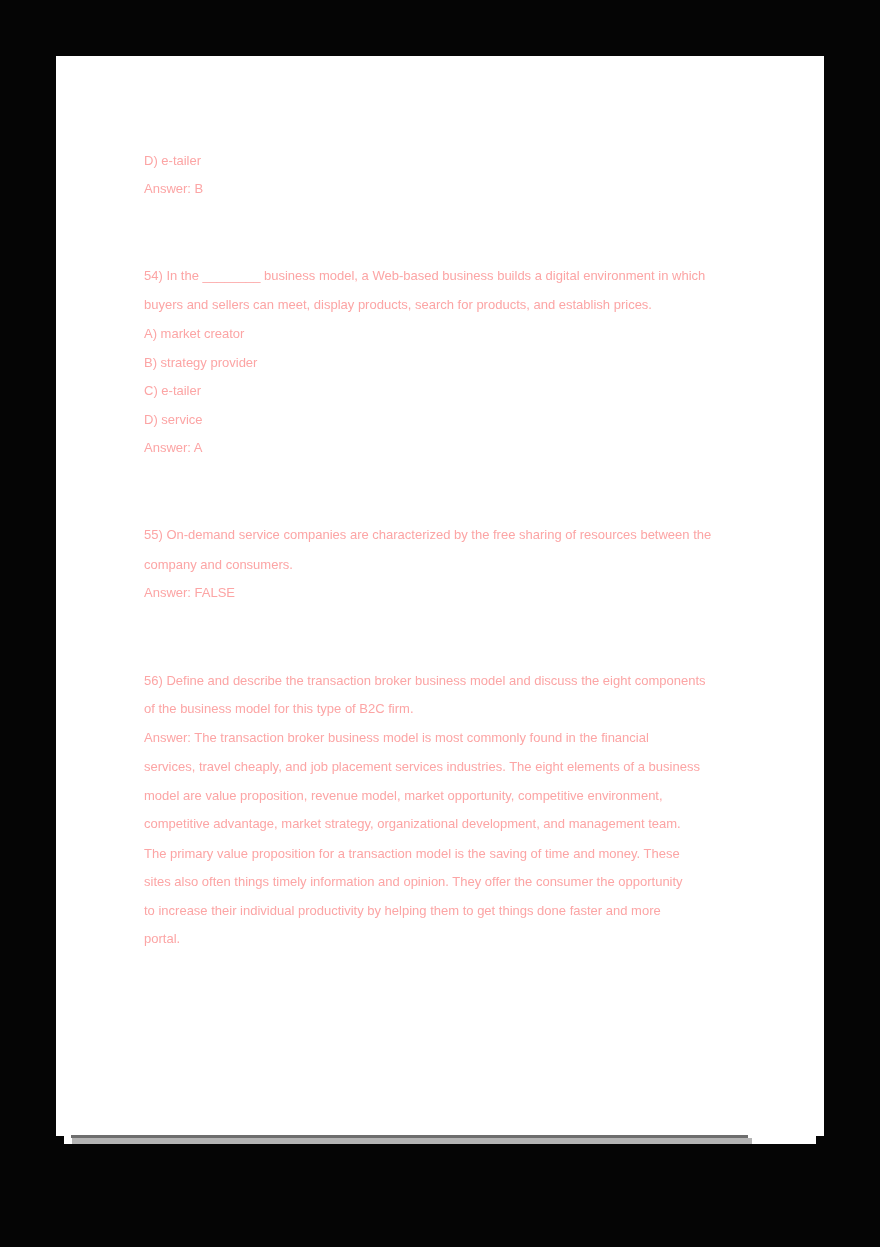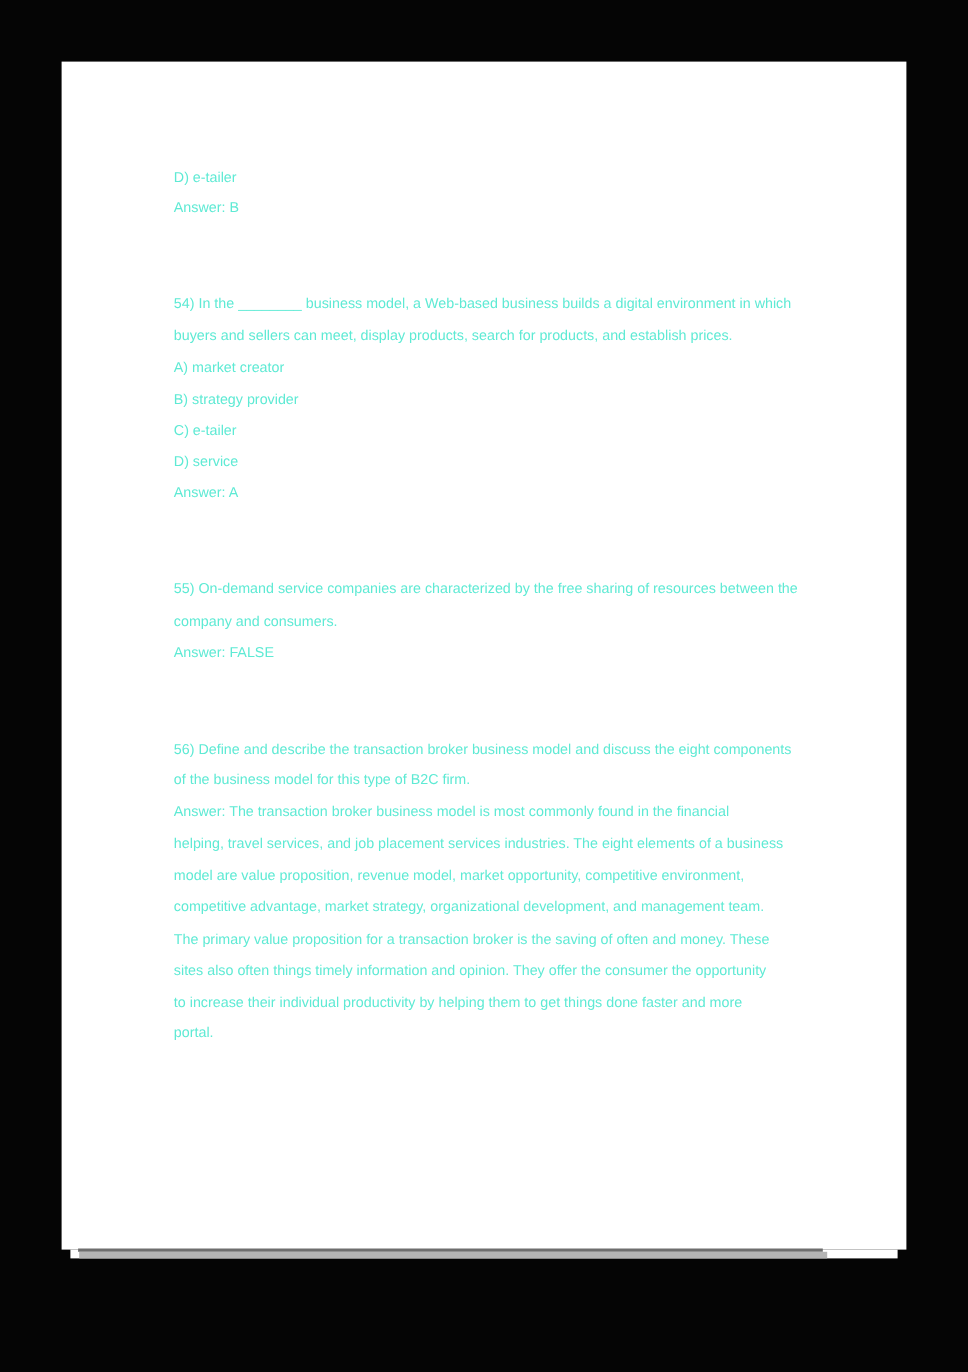--- a/index.html
+++ b/index.html
@@ -13,21 +13,21 @@
   .page-foot {
     position: absolute; left: 64px; top: 1136px; width: 752px; height: 8px; background: #ffffff;
   }
   .rule-dark {
     position: absolute; left: 71px; top: 1135px; width: 677px; height: 3px; background: #6e6e6e;
   }
   .rule-light {
     position: absolute; left: 72px; top: 1138px; width: 680px; height: 6px; background: #b4b4b4;
   }
   .line {
-    position: absolute; left: 158px; font-size: 13px; color: #5eead4; white-space: nowrap; line-height: 16px;
+    position: absolute; left: 144px; font-size: 13px; color: #fca5a5; white-space: nowrap; line-height: 16px;
   }
 </style>
 </head>
 <body>
 
 <div class="page"></div>
 <div class="page-foot"></div>
 <div class="rule-dark"></div>
 <div class="rule-light"></div>
 
@@ -42,19 +42,19 @@
 <div class="line" style="top:412px">D) service</div>
 <div class="line" style="top:440px">Answer:  A</div>
 
 <div class="line" style="top:527px">55) On-demand service companies are characterized by the free sharing of resources between the</div>
 <div class="line" style="top:557px">company and consumers.</div>
 <div class="line" style="top:585px">Answer:  FALSE</div>
 
 <div class="line" style="top:673px">56) Define and describe the transaction broker business model and discuss the eight components</div>
 <div class="line" style="top:701px">of the business model for this type of B2C firm.</div>
 <div class="line" style="top:730px">Answer:  The transaction broker business model is most commonly found in the financial</div>
-<div class="line" style="top:759px">helping, travel services, and job placement services industries. The eight elements of a business</div>
+<div class="line" style="top:759px">services, travel cheaply, and job placement services industries. The eight elements of a business</div>
 <div class="line" style="top:788px">model are value proposition, revenue model, market opportunity, competitive environment,</div>
 <div class="line" style="top:816px">competitive advantage, market strategy, organizational development, and management team.</div>
-<div class="line" style="top:846px">The primary value proposition for a transaction broker is the saving of often and money. These</div>
+<div class="line" style="top:846px">The primary value proposition for a transaction model is the saving of time and money. These</div>
 <div class="line" style="top:874px">sites also often things timely information and opinion. They offer the consumer the opportunity</div>
 <div class="line" style="top:903px">to increase their individual productivity by helping them to get things done faster and more</div>
 <div class="line" style="top:931px">portal.</div>
 
 </body></html>

